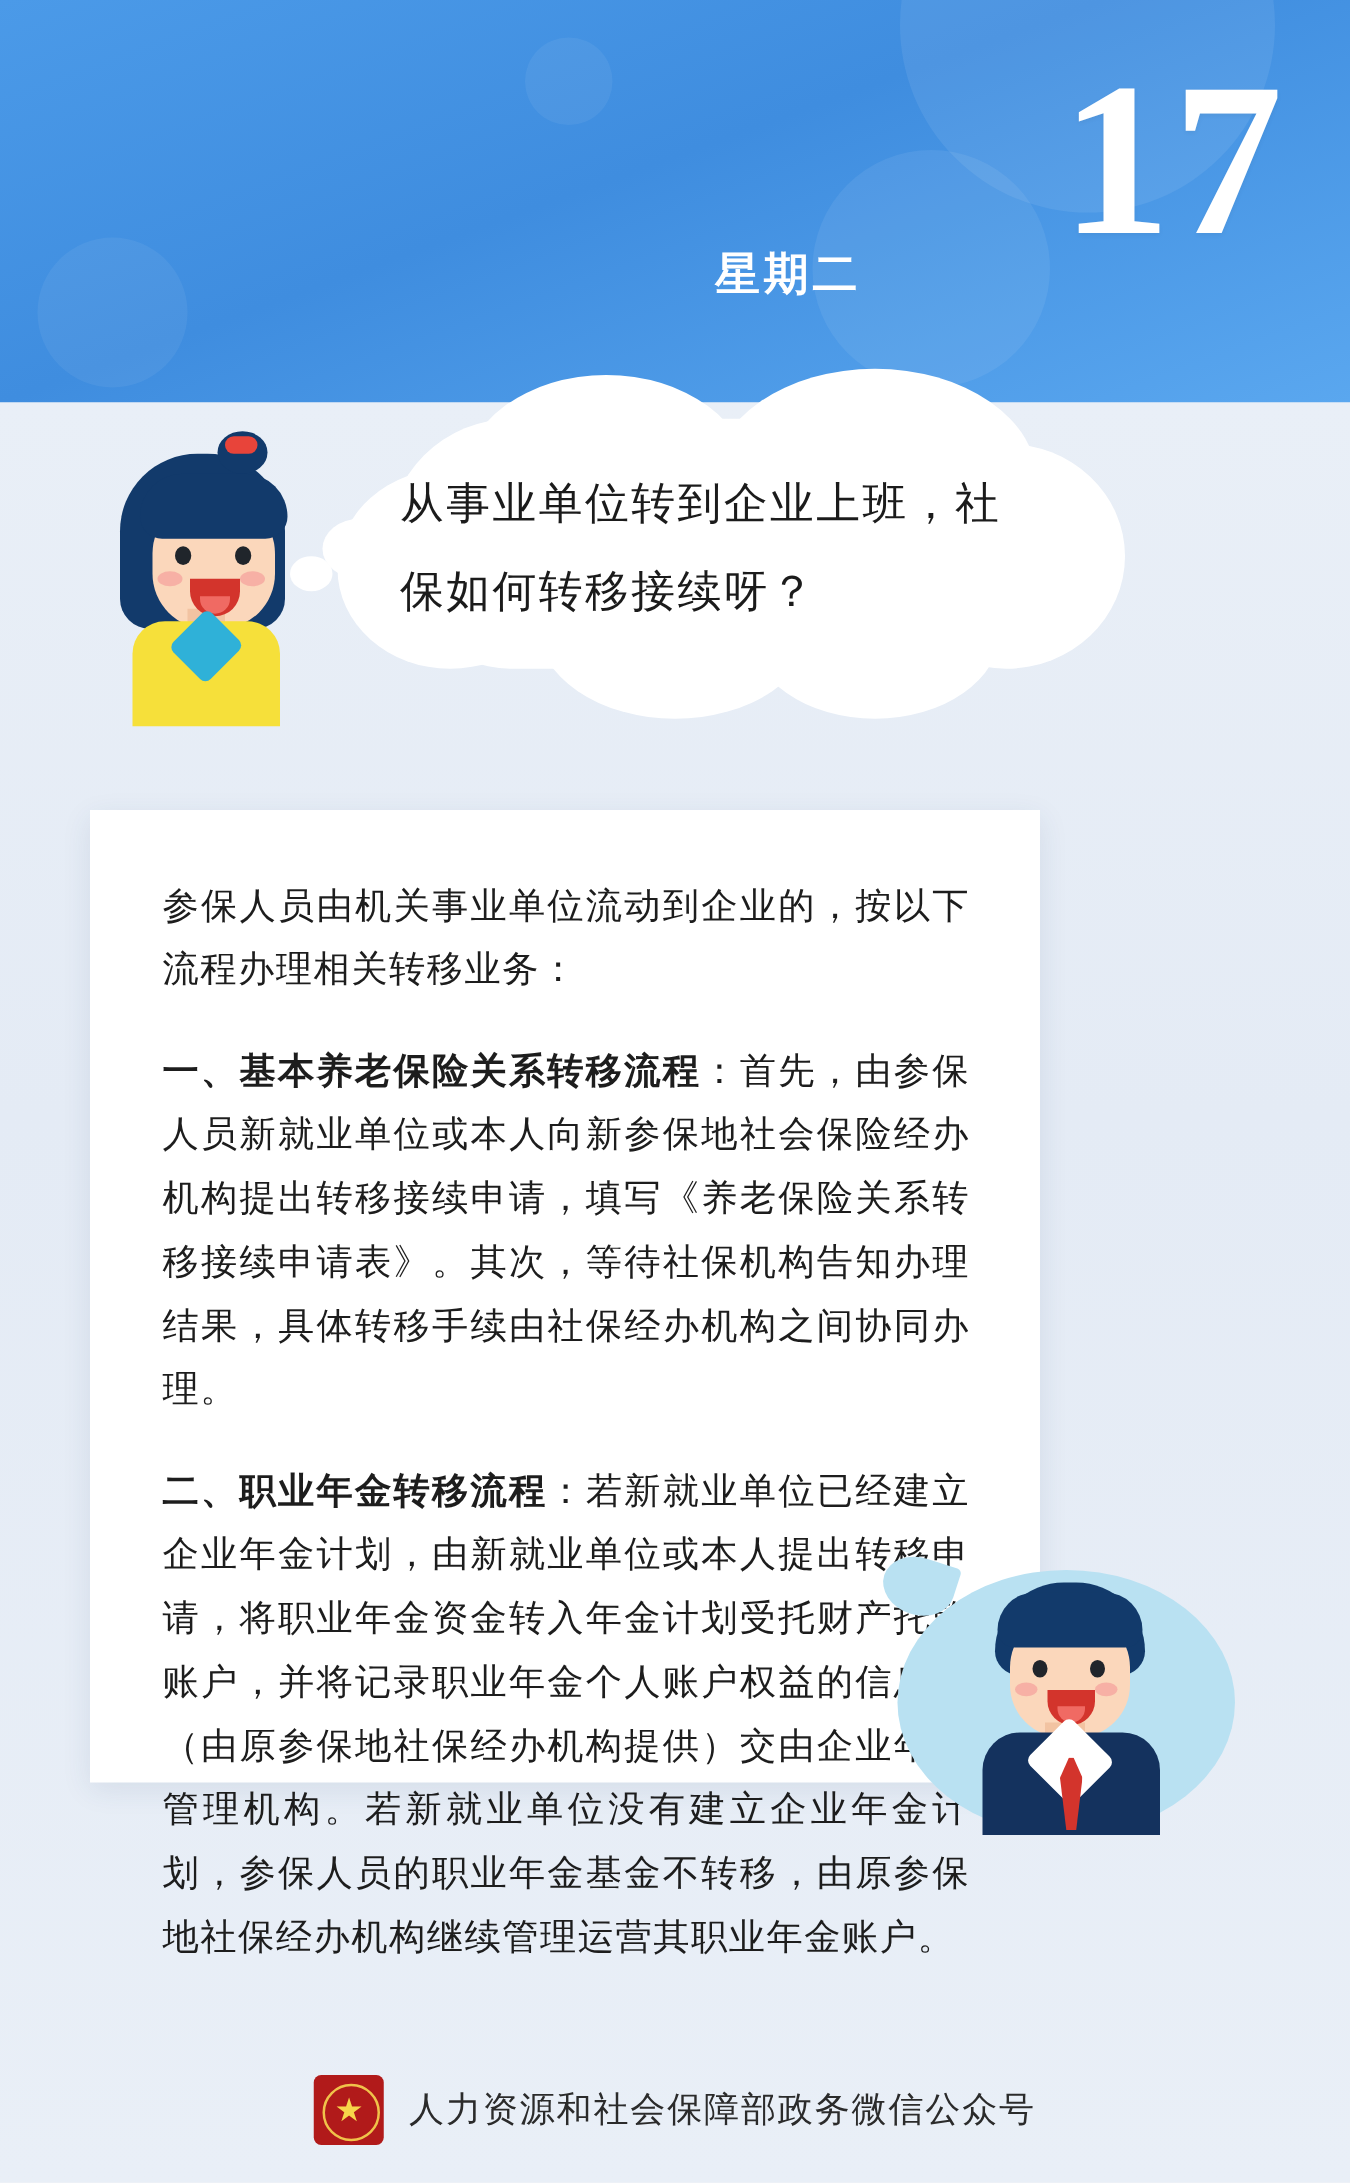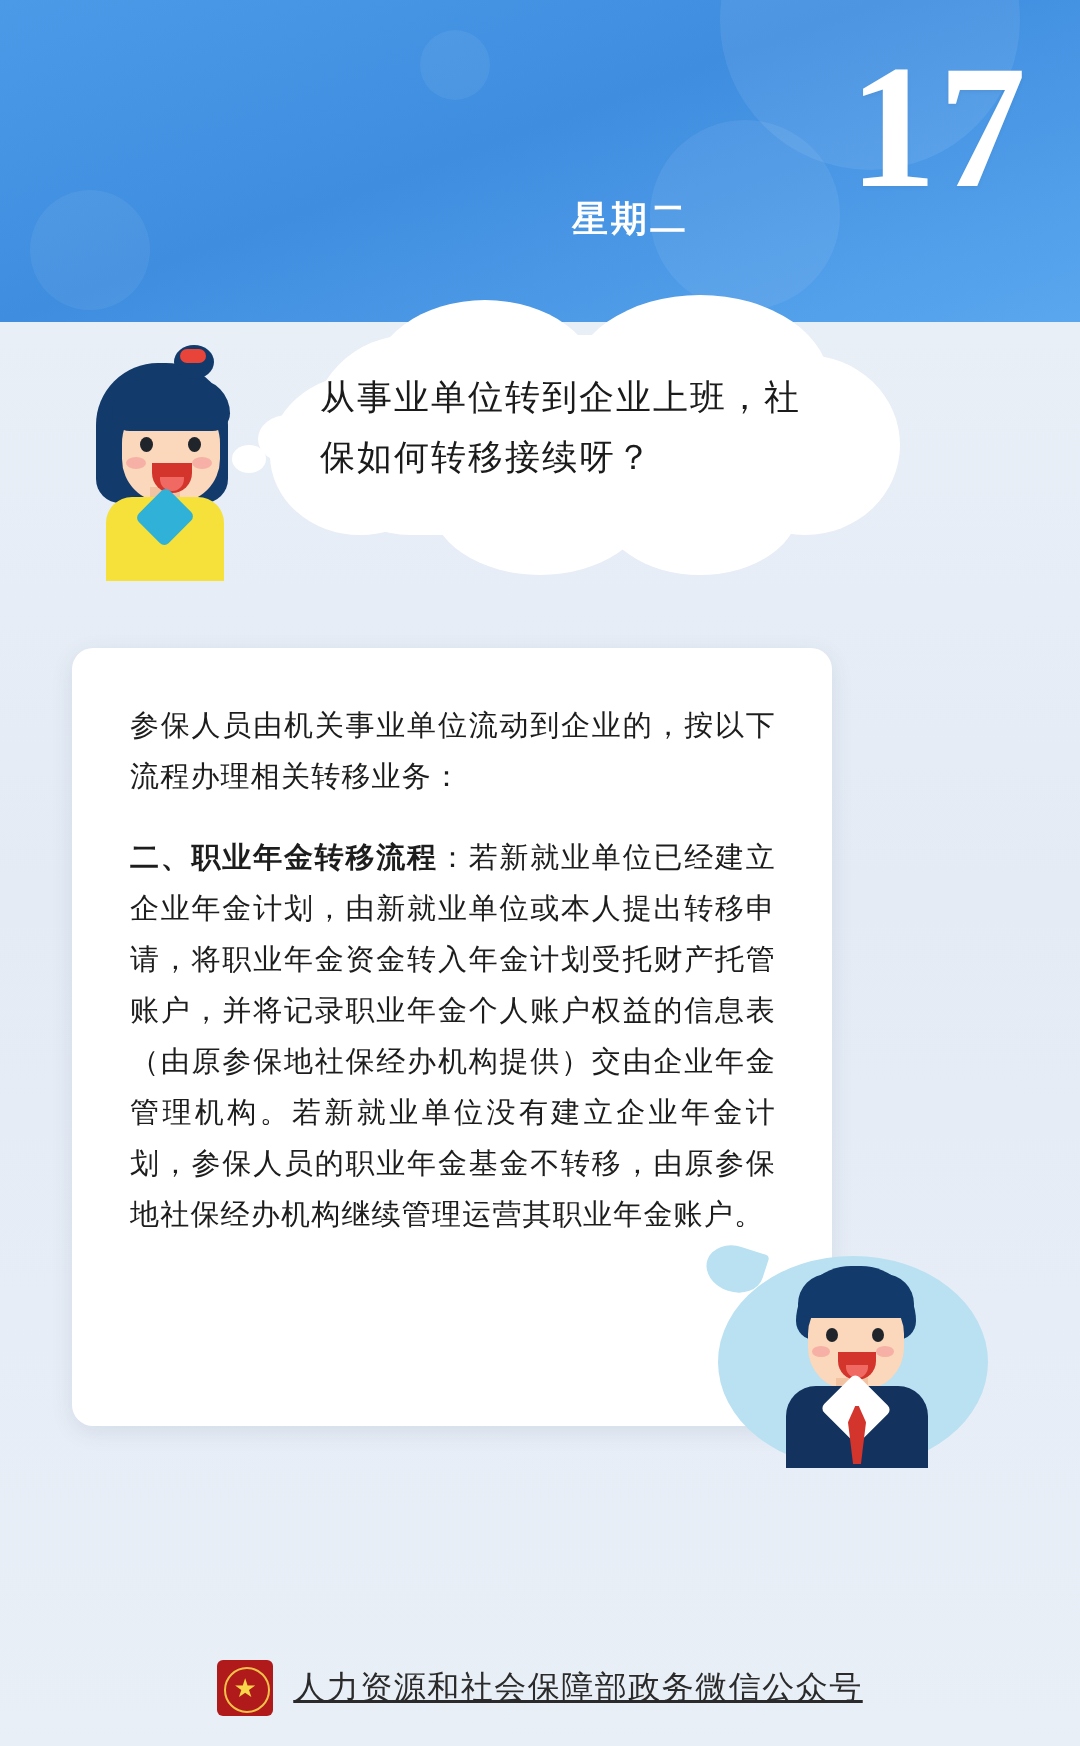--- a/index.html
+++ b/index.html
@@ -104,21 +104,21 @@
   .cloud .c7 { left: 350px; top: 140px; width: 200px; height: 140px; }
   .cloud .tail1 { left: 8px; top: 120px; width: 60px; height: 48px; }
   .cloud .tail2 { left: -18px; top: 150px; width: 34px; height: 28px; }
 
   .cloud-text {
     position: absolute;
     left: 70px;
     top: 72px;
     width: 510px;
     font-size: 35px;
-    line-height: 60px;
+    line-height: 71px;
     color: #1b1b1b;
     font-weight: 500;
     letter-spacing: 2px;
     text-align: left;
   }
 
   
   .woman {
     position: absolute;
     left: 88px;
@@ -181,21 +181,20 @@
 
   
   .card {
     position: absolute;
     left: 72px;
     top: 648px;
     width: 760px;
     height: 778px;
     background: #ffffff;
     box-shadow: 0 6px 22px rgba(40,70,110,0.10);
-    border-radius: 21px;
   }
   .card-inner {
     padding: 52px 56px 0 58px;
   }
   .para {
     font-size: 29px;
     line-height: 51px;
     color: #1d1d1d;
     letter-spacing: 1.2px;
     text-align: justify;
@@ -293,24 +292,23 @@
     display: flex; align-items: center; justify-content: center;
   }
   .emblem .star {
     color: #f7d64a; font-size: 26px; line-height: 1;
   }
   .emblem .ring {
     position: absolute; left: 7px; top: 7px; width: 42px; height: 42px;
     border: 2px solid #f0c24a; border-radius: 50%;
   }
   .footer-text {
-    font-size: 32px;
+    font-size: 28px;
     color: #2b2b2b;
     letter-spacing: 1.5px;
-    text-decoration: underline;
   }
 </style>
 </head>
 <body>
 
 <div class="header">
   <div class="bubble b1"></div>
   <div class="bubble b2"></div>
   <div class="bubble b3"></div>
   <div class="bubble b4"></div>
@@ -348,20 +346,21 @@
   <div class="blob c7"></div>
   <div class="blob tail1"></div>
   <div class="blob tail2"></div>
   <div class="cloud-text">从事业单位转到企业上班，社保如何转移接续呀？</div>
 </div>
 
 <div class="card">
   <div class="card-inner">
     <p class="para">参保人员由机关事业单位流动到企业的，按以下流程办理相关转移业务：</p>
 
+    <p class="para"><b>一、基本养老保险关系转移流程</b><span>：</span><span>首先，由参保人员新就业单位或本人向新参保地社会保险经办机构提出转移接续申请，填写《养老保险关系转移接续申请表》。其次，等待社保机构告知办理结果，具体转移手续由社保经办机构之间协同办理。</span></p>
 
     <p class="para"><b>二、职业年金转移流程</b><span>：</span><span>若新就业单位已经建立企业年金计划，由新就业单位或本人提出转移申请，将职业年金资金转入年金计划受托财产托管账户，并将记录职业年金个人账户权益的信息表（由原参保地社保经办机构提供）交由企业年金管理机构。若新就业单位没有建立企业年金计划，参保人员的职业年金基金不转移，由原参保地社保经办机构继续管理运营其职业年金账户。</span></p>
   </div>
 </div>
 
 <div class="man-bubble">
   <div class="mb-tail"></div>
   <div class="mb-circle"></div>
   <div class="man">
     <div class="m-hair"></div>

